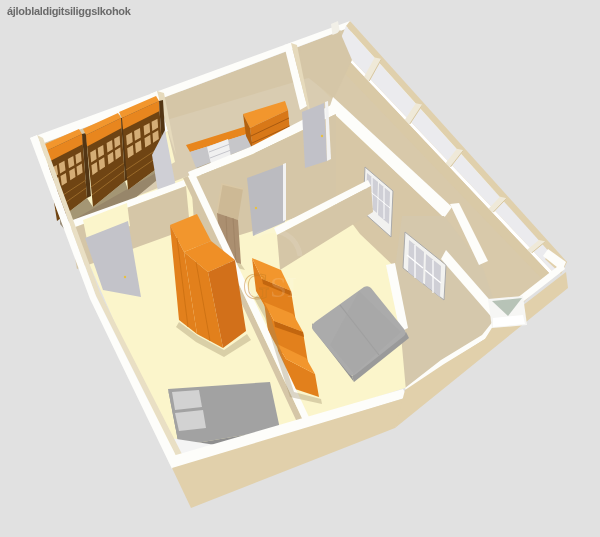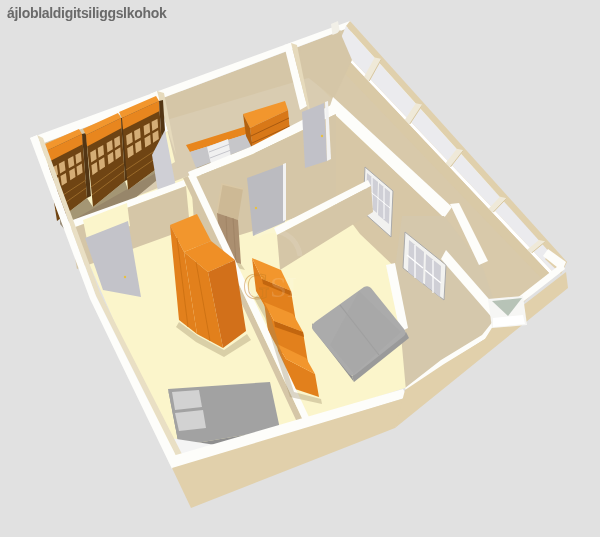--- a/index.html
+++ b/index.html
@@ -1,17 +1,17 @@
 <!DOCTYPE html>
 <html><head>
 <meta charset="utf-8">
 <style>
   html,body{margin:0;padding:0;background:#e1e1e1;width:600px;height:537px;overflow:hidden;}
   .wm{position:absolute;left:7px;top:5px;font-family:"Liberation Sans",sans-serif;font-weight:bold;
-      font-size:14px;color:#6a6a6a;filter:blur(0.7px);letter-spacing:-0.3px;}
+      font-size:11px;color:#6a6a6a;filter:blur(0.7px);letter-spacing:-0.3px;}
   svg{position:absolute;left:0;top:0;}
 </style>
 </head>
 <body>
 
 <div class="wm">ájloblaldigitsiliggslkohok</div>
 <svg width="600" height="537" viewBox="0 0 600 537">
 
 <polygon points="40,150 350,28 560,260 480,350 405,388 175,462" fill="#fbf5cb"></polygon>
 

